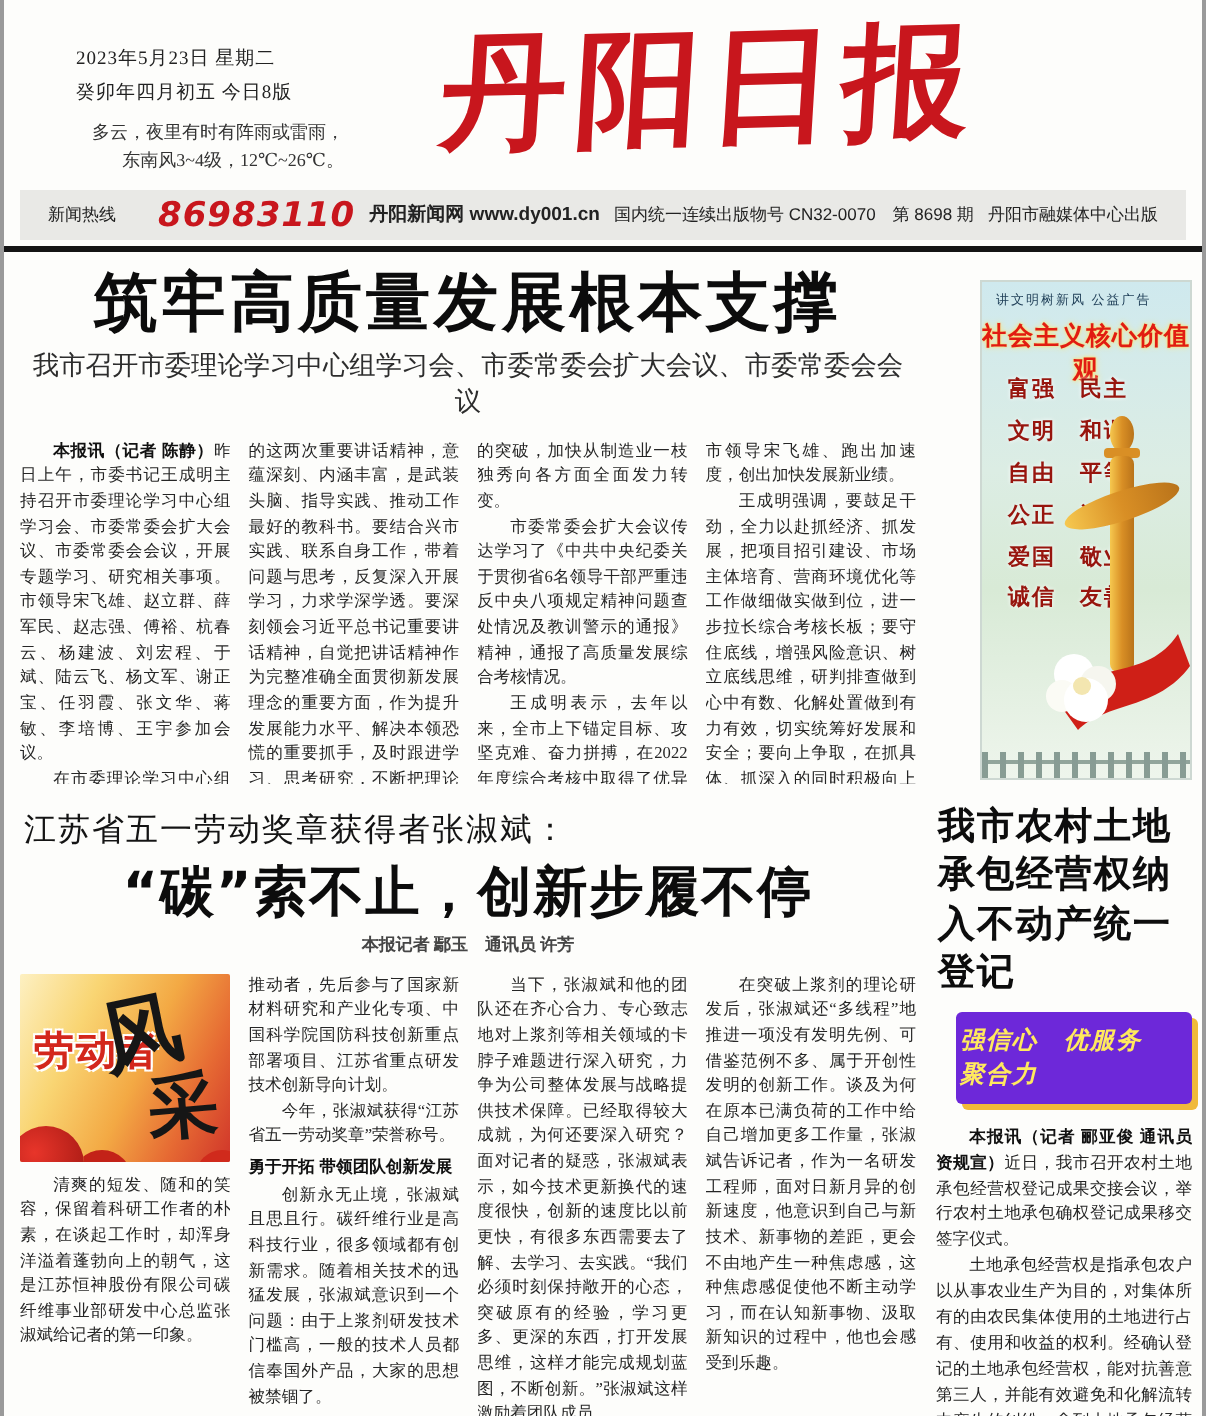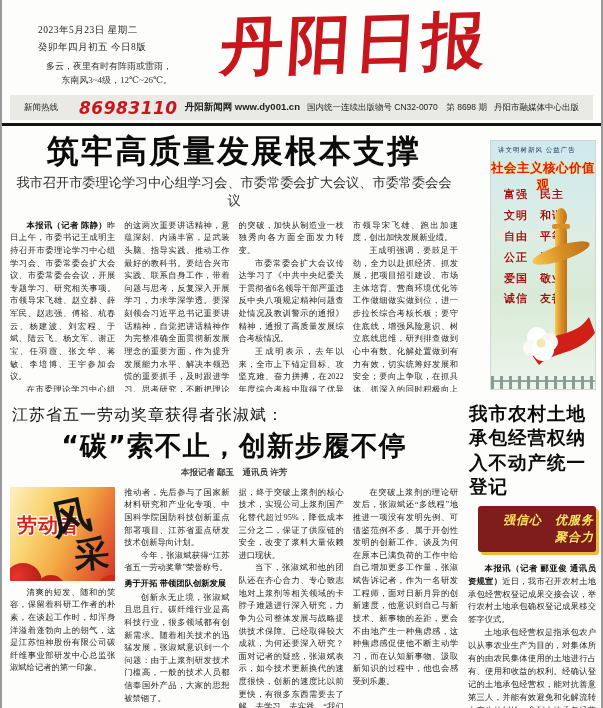--- a/index.html
+++ b/index.html
@@ -72,23 +72,23 @@
   .poster-values{position:absolute;top:44px;left:13px;font-family:"DejaVu Sans",sans-serif;}
   .poster-values p{margin:0;font-size:11px;font-weight:bold;color:#97150e;line-height:1.9;
                    letter-spacing:1px;text-shadow:0 0 2px #fff;}
   .poster-art{position:absolute;right:0;bottom:18px;width:72px;height:172px;}
   .poster-fence{position:absolute;left:0;right:0;bottom:0;height:13px;opacity:.55;
                 background:repeating-linear-gradient(90deg,#36564e 0 3px,transparent 3px 9px),
                            linear-gradient(180deg,transparent 0 4px,#48665c 4px 6px,transparent 6px);}
   
   .sidebar-headline{margin:12px 0 6px 1px;font-family:"DejaVu Sans","Liberation Sans",sans-serif;
                     font-weight:900;font-size:18.5px;line-height:1.32;letter-spacing:1px;color:#0d0d0d;}
-  .badge{margin:6px 0 11px 10px;width:114px;background:#7f1d1d;color:#ffe95e;border-radius:3px;
+  .badge{margin:6px 0 11px 10px;width:114px;background:#6d28d9;color:#ffe95e;border-radius:3px;
          font-family:"DejaVu Sans",sans-serif;font-weight:900;font-style:italic;font-size:12px;
-         letter-spacing:1px;text-align:right;padding:6px 2px;box-shadow:3px 3px 0 #f0b93a;}
+         letter-spacing:1px;text-align:left;padding:6px 2px;box-shadow:3px 3px 0 #f0b93a;}
   .sidebar-body{font-size:8.3px;line-height:1.56;text-align:justify;color:#262626;overflow:hidden;}
   .sidebar-body p{margin:0;text-indent:2em;}
   .sidebar-body b{font-weight:bold;color:#111;}
 </style>
 </head>
 <body>
 
 <div class="page">
 
   <header class="header">
@@ -152,21 +152,20 @@
                 <p>清爽的短发、随和的笑容，保留着科研工作者的朴素，在谈起工作时，却浑身洋溢着蓬勃向上的朝气，这是江苏恒神股份有限公司碳纤维事业部研发中心总监张淑斌给记者的第一印象。</p>
               </div>
           </div>
           <div class="col">
               <p class="cont">推动者，先后参与了国家新材料研究和产业化专项、中国科学院国防科技创新重点部署项目、江苏省重点研发技术创新导向计划。</p>
               <p>今年，张淑斌获得“江苏省五一劳动奖章”荣誉称号。</p>
               <p class="subhead">勇于开拓 带领团队创新发展</p>
               <p>创新永无止境，张淑斌且思且行。碳纤维行业是高科技行业，很多领域都有创新需求。随着相关技术的迅猛发展，张淑斌意识到一个问题：由于上浆剂研发技术门槛高，一般的技术人员都信奉国外产品，大家的思想被禁锢了。</p>
             </div>
           <div class="col">
-              <p class="cont">据，终于突破上浆剂的核心技术，实现公司上浆剂国产化替代超过95%，降低成本三分之二，保证了供应链的安全，改变了浆料大量依赖进口现状。</p>
               <p>当下，张淑斌和他的团队还在齐心合力、专心致志地对上浆剂等相关领域的卡脖子难题进行深入研究，力争为公司整体发展与战略提供技术保障。已经取得较大成就，为何还要深入研究？面对记者的疑惑，张淑斌表示，如今技术更新换代的速度很快，创新的速度比以前更快，有很多东西需要去了解、去学习、去实践。“我们必须时刻保持敞开的心态，突破原有的经验，学习更多、更深的东西，打开发展思维，这样才能完成规划蓝图，不断创新。”张淑斌这样激励着团队成员。</p>
             </div>
           <div class="col">
               <p>在突破上浆剂的理论研发后，张淑斌还“多线程”地推进一项没有发明先例、可借鉴范例不多、属于开创性发明的创新工作。谈及为何在原本已满负荷的工作中给自己增加更多工作量，张淑斌告诉记者，作为一名研发工程师，面对日新月异的创新速度，他意识到自己与新技术、新事物的差距，更会不由地产生一种焦虑感，这种焦虑感促使他不断主动学习，而在认知新事物、汲取新知识的过程中，他也会感受到乐趣。</p>
             </div>
         </div>
       </article>
 
     </div>
 

